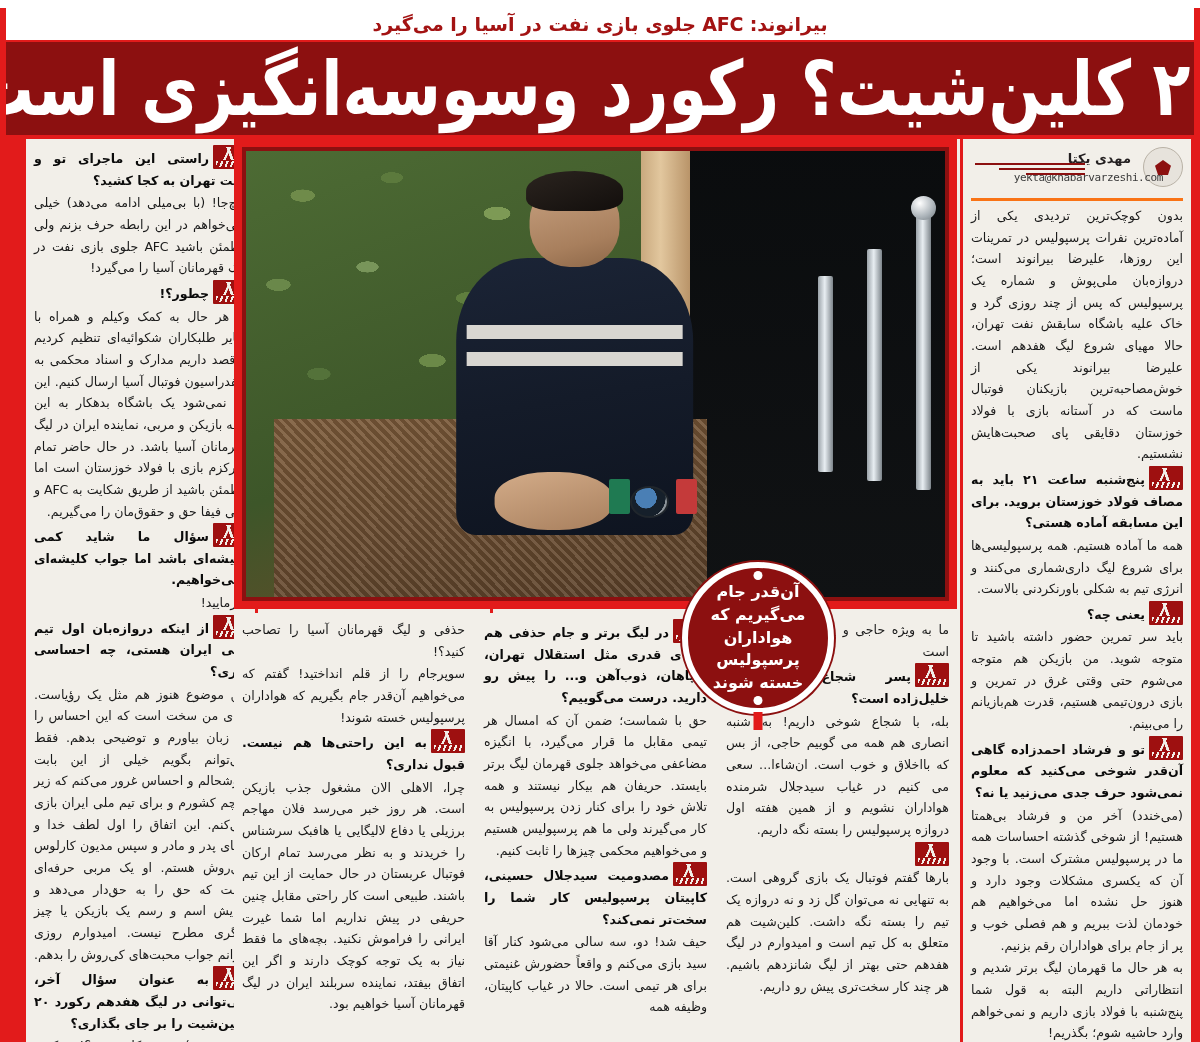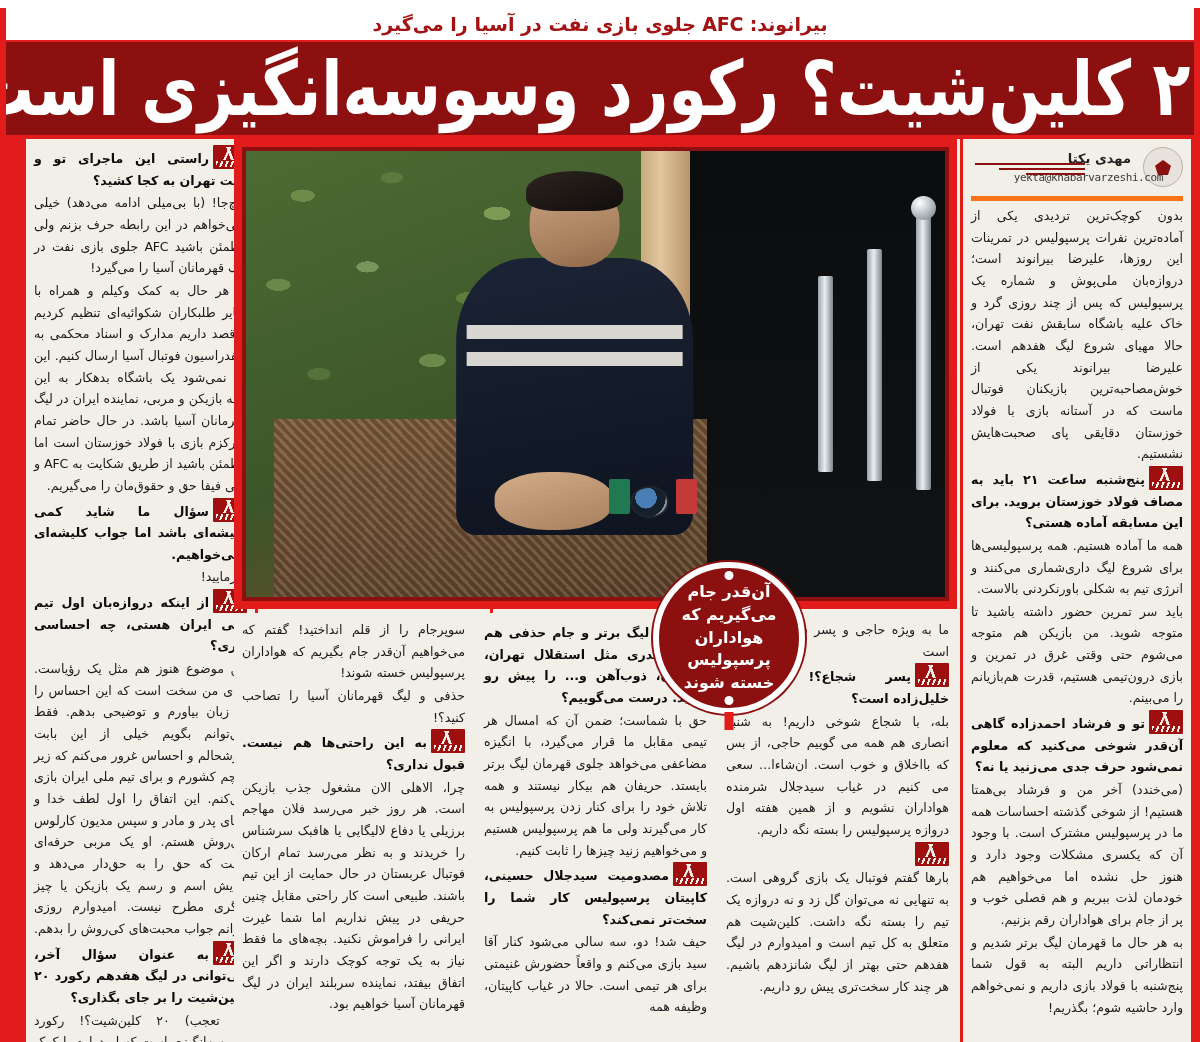--- a/index.html
+++ b/index.html
@@ -99,21 +99,21 @@
 
   .col-inner {
     padding: 6px 8px 8px 8px;
     height: 100%;
   }
 
   
   .byline {
     position: relative;
     height: 56px;
-    border-bottom: 5px solid #f97316;
+    border-bottom: 3px solid #f97316;
     margin-bottom: 4px;
   }
   .byline-name {
     position: absolute;
     top: 6px; right: 52px;
     font-size: 13px;
     font-weight: bold;
     color: #231f20;
     direction: rtl;
   }
@@ -336,21 +336,21 @@
     width: 3%; height: 8%;
     background: #1f7a52;
     border-radius: 2px;
   }
   .ph-band.red { left: 61.5%; background: #c43a3a; }
 
   
   .callout {
     position: absolute;
     z-index: 40;
-    left: 644px;
+    left: 673px;
     top: 423px;
     width: 152px;
     height: 152px;
   }
   .callout-disc {
     position: absolute;
     inset: 0;
     border-radius: 50%;
     background: #8c1010;
     border: 6px solid #ffffff;
@@ -438,39 +438,41 @@
                 <span></span>
                 <span></span>
               </div>
           </div>
 
           <p class="para lead">بدون کوچک‌ترین تردیدی یکی از آماده‌ترین نفرات پرسپولیس در تمرینات این روزها، علیرضا بیرانوند است؛ دروازه‌بان ملی‌پوش و شماره یک پرسپولیس که پس از چند روزی گرد و خاک علیه باشگاه سابقش نفت تهران، حالا مهیای شروع لیگ هفدهم است. علیرضا بیرانوند یکی از خوش‌مصاحبه‌ترین بازیکنان فوتبال ماست که در آستانه بازی با فولاد خوزستان دقایقی پای صحبت‌هایش نشستیم.</p>
 
           <p class="qa"><span class="qmark"></span><span>پنج‌شنبه ساعت ۲۱ باید به مصاف فولاد خوزستان بروید. برای این مسابقه آماده هستی؟</span></p>
           <p class="para">همه ما آماده هستیم. همه پرسپولیسی‌ها برای شروع لیگ داری‌شماری می‌کنند و انرژی تیم به شکلی باورنکردنی بالاست.</p>
 
+          <p class="qa"><span class="qmark"></span><span>یعنی چه؟</span></p>
           <p class="para">باید سر تمرین حضور داشته باشید تا متوجه شوید. من بازیکن هم متوجه می‌شوم حتی وقتی غرق در تمرین و بازی درون‌تیمی هستیم، قدرت هم‌بازیانم را می‌بینم.</p>
 
           <p class="qa"><span class="qmark"></span><span>تو و فرشاد احمدزاده گاهی آن‌قدر شوخی می‌کنید که معلوم نمی‌شود حرف جدی می‌زنید یا نه؟</span></p>
           <p class="para">(می‌خندد) آخر من و فرشاد بی‌همتا هستیم! از شوخی گذشته احساسات همه ما در پرسپولیس مشترک است. با وجود آن که یکسری مشکلات وجود دارد و هنوز حل نشده اما می‌خواهیم هم خودمان لذت ببریم و هم فصلی خوب و پر از جام برای هواداران رقم بزنیم.</p>
 
           <p class="para">به هر حال ما قهرمان لیگ برتر شدیم و انتظاراتی داریم البته به قول شما پنج‌شنبه با فولاد بازی داریم و نمی‌خواهم وارد حاشیه شوم؛ بگذریم!</p>
 
         </div>
       </div>
 
       <div class="col col-m4"></div>
       <div class="col col-m3"></div>
       <div class="col col-m2"></div>
 
       <div class="col col-l">
         <div class="col-inner">
           <p class="qa"><span class="qmark"></span><span>راستی این ماجرای تو و نفت تهران به کجا کشید؟</span></p>
           <p class="para">هیچ‌جا! (با بی‌میلی ادامه می‌دهد) خیلی نمی‌خواهم در این رابطه حرف بزنم ولی مطمئن باشید AFC جلوی بازی نفت در لیگ قهرمانان آسیا را می‌گیرد!</p>
 
+          <p class="qa"><span class="qmark"></span><span>چطور؟!</span></p>
           <p class="para">به هر حال به کمک وکیلم و همراه با سایر طلبکاران شکوائیه‌ای تنظیم کردیم و قصد داریم مدارک و اسناد محکمی به کنفدراسیون فوتبال آسیا ارسال کنیم. این که نمی‌شود یک باشگاه بدهکار به این همه بازیکن و مربی، نماینده ایران در لیگ قهرمانان آسیا باشد. در حال حاضر تمام تمرکزم بازی با فولاد خوزستان است اما مطمئن باشید از طریق شکایت به AFC و حتی فیفا حق و حقوق‌مان را می‌گیریم.</p>
 
           <p class="qa"><span class="qmark"></span><span>سؤال ما شاید کمی کلیشه‌ای باشد اما جواب کلیشه‌ای نمی‌خواهیم.</span></p>
           <p class="para">بفرمایید!</p>
 
           <p class="qa"><span class="qmark"></span><span>از اینکه دروازه‌بان اول تیم ملی ایران هستی، چه احساسی داری؟</span></p>
           <p class="para">این موضوع هنوز هم مثل یک رؤیاست. برای من سخت است که این احساس را به زبان بیاورم و توضیحی بدهم. فقط می‌توانم بگویم خیلی از این بابت خوشحالم و احساس غرور می‌کنم که زیر پرچم کشورم و برای تیم ملی ایران بازی می‌کنم. این اتفاق را اول لطف خدا و دعای پدر و مادر و سپس مدیون کارلوس کی‌روش هستم. او یک مربی حرفه‌ای است که حق را به حق‌دار می‌دهد و برایش اسم و رسم یک بازیکن یا چیز دیگری مطرح نیست. امیدوارم روزی بتوانم جواب محبت‌های کی‌روش را بدهم.</p>
 
           <p class="qa"><span class="qmark"></span><span>به عنوان سؤال آخر، می‌توانی در لیگ هفدهم رکورد ۲۰ کلین‌شیت را بر جای بگذاری؟</span></p>
           <p class="para">(با تعجب) ۲۰ کلین‌شیت؟! رکورد وسوسه‌انگیزی است که امیدوارم با کمک خط دفاع، هافبک و حتی مهاجمان پرسپولیس بتوانیم در این فصل به آن برسیم ولی واقعاً سخت است!</p>
@@ -507,28 +509,28 @@
         <div class="under-col">
           <p class="para">ما به ویژه حاجی و پسر شجاع سنگین‌تر است</p>
           <p class="qa"><span class="qmark"></span><span>پسر شجاع؟! منظورت خلیل‌زاده است؟</span></p>
           <p class="para">بله، با شجاع شوخی داریم! به شنبه انصاری هم همه می گوییم حاجی، از بس که بااخلاق و خوب است. ان‌شاءا... سعی می کنیم در غیاب سیدجلال شرمنده هواداران نشویم و از همین هفته اول دروازه پرسپولیس را بسته نگه داریم.</p>
           <p class="qa"><span class="qmark"></span></p>
           <p class="para">بارها گفتم فوتبال یک بازی گروهی است. به تنهایی نه می‌توان گل زد و نه دروازه یک تیم را بسته نگه داشت. کلین‌شیت هم متعلق به کل تیم است و امیدوارم در لیگ هفدهم حتی بهتر از لیگ شانزدهم باشیم. هر چند کار سخت‌تری پیش رو داریم.</p>
         </div>
 
         <div class="under-col">
           <p class="qa"><span class="qmark"></span><span>در لیگ برتر و جام حذفی هم رقبای قدری مثل استقلال تهران، سپاهان، ذوب‌آهن و... را پیش رو دارید. درست می‌گوییم؟</span></p>
-          <p class="para">حق با شماست؛ ضمن آن که امسال هر تیمی مقابل ما قرار می‌گیرد، با انگیزه مضاعفی می‌خواهد جلوی قهرمان لیگ برتر بایستد. حریفان هم بیکار نیستند و همه تلاش خود را برای کنار زدن پرسپولیس به کار می‌گیرند ولی ما هم پرسپولیس هستیم و می‌خواهیم زنید چیزها را ثابت کنیم.</p>
+          <p class="para">حق با شماست؛ ضمن آن که امسال هر تیمی مقابل ما قرار می‌گیرد، با انگیزه مضاعفی می‌خواهد جلوی قهرمان لیگ برتر بایستد. حریفان هم بیکار نیستند و همه تلاش خود را برای کنار زدن پرسپولیس به کار می‌گیرند ولی ما هم پرسپولیس هستیم و می‌خواهیم محکمی چیزها را ثابت کنیم.</p>
           <p class="qa"><span class="qmark"></span><span>مصدومیت سیدجلال حسینی، کاپیتان پرسپولیس کار شما را سخت‌تر نمی‌کند؟</span></p>
           <p class="para">حیف شد! دو، سه سالی می‌شود کنار آقا سید بازی می‌کنم و واقعاً حضورش غنیمتی برای هر تیمی است. حالا در غیاب کاپیتان، وظیفه همه</p>
         </div>
 
         <div class="under-col">
+          <p class="para">حذفی و لیگ قهرمانان آسیا را تصاحب کنید؟!</p>
           <p class="para">سوپرجام را از قلم انداختید! گفتم که می‌خواهیم آن‌قدر جام بگیریم که هواداران پرسپولیس خسته شوند!</p>
-          <p class="para">حذفی و لیگ قهرمانان آسیا را تصاحب کنید؟!</p>
           <p class="qa"><span class="qmark"></span><span>به این راحتی‌ها هم نیست. قبول نداری؟</span></p>
           <p class="para">چرا، الاهلی الان مشغول جذب بازیکن است. هر روز خبر می‌رسد فلان مهاجم برزیلی یا دفاع لالیگایی یا هافبک سرشناس را خریدند و به نظر می‌رسد تمام ارکان فوتبال عربستان در حال حمایت از این تیم باشند. طبیعی است کار راحتی مقابل چنین حریفی در پیش نداریم اما شما غیرت ایرانی را فراموش نکنید. بچه‌های ما فقط نیاز به یک توجه کوچک دارند و اگر این اتفاق بیفتد، نماینده سربلند ایران در لیگ قهرمانان آسیا خواهیم بود.</p>
         </div>
 
       </div>
 
       <div class="callout">
         <div class="callout-disc">
           <div class="callout-tick top"></div>
           <div class="callout-tick bot"></div>

